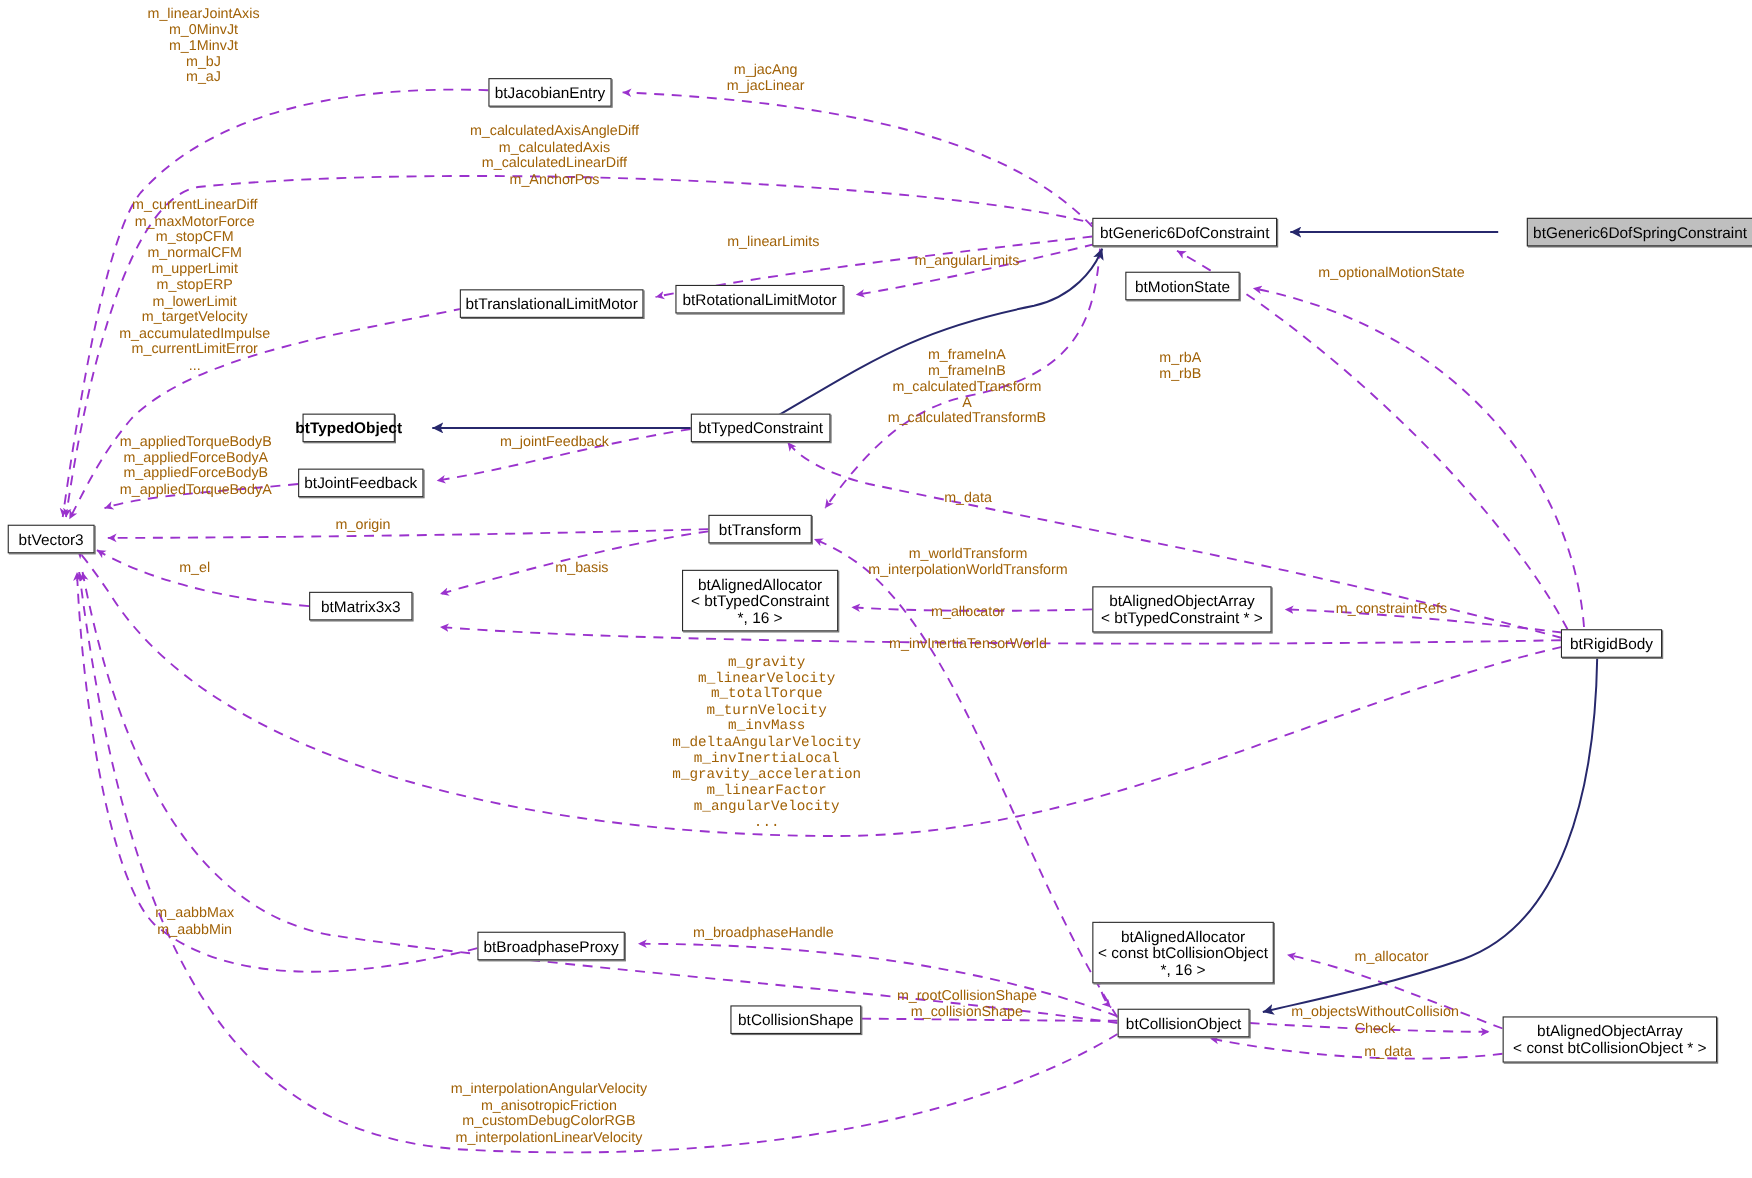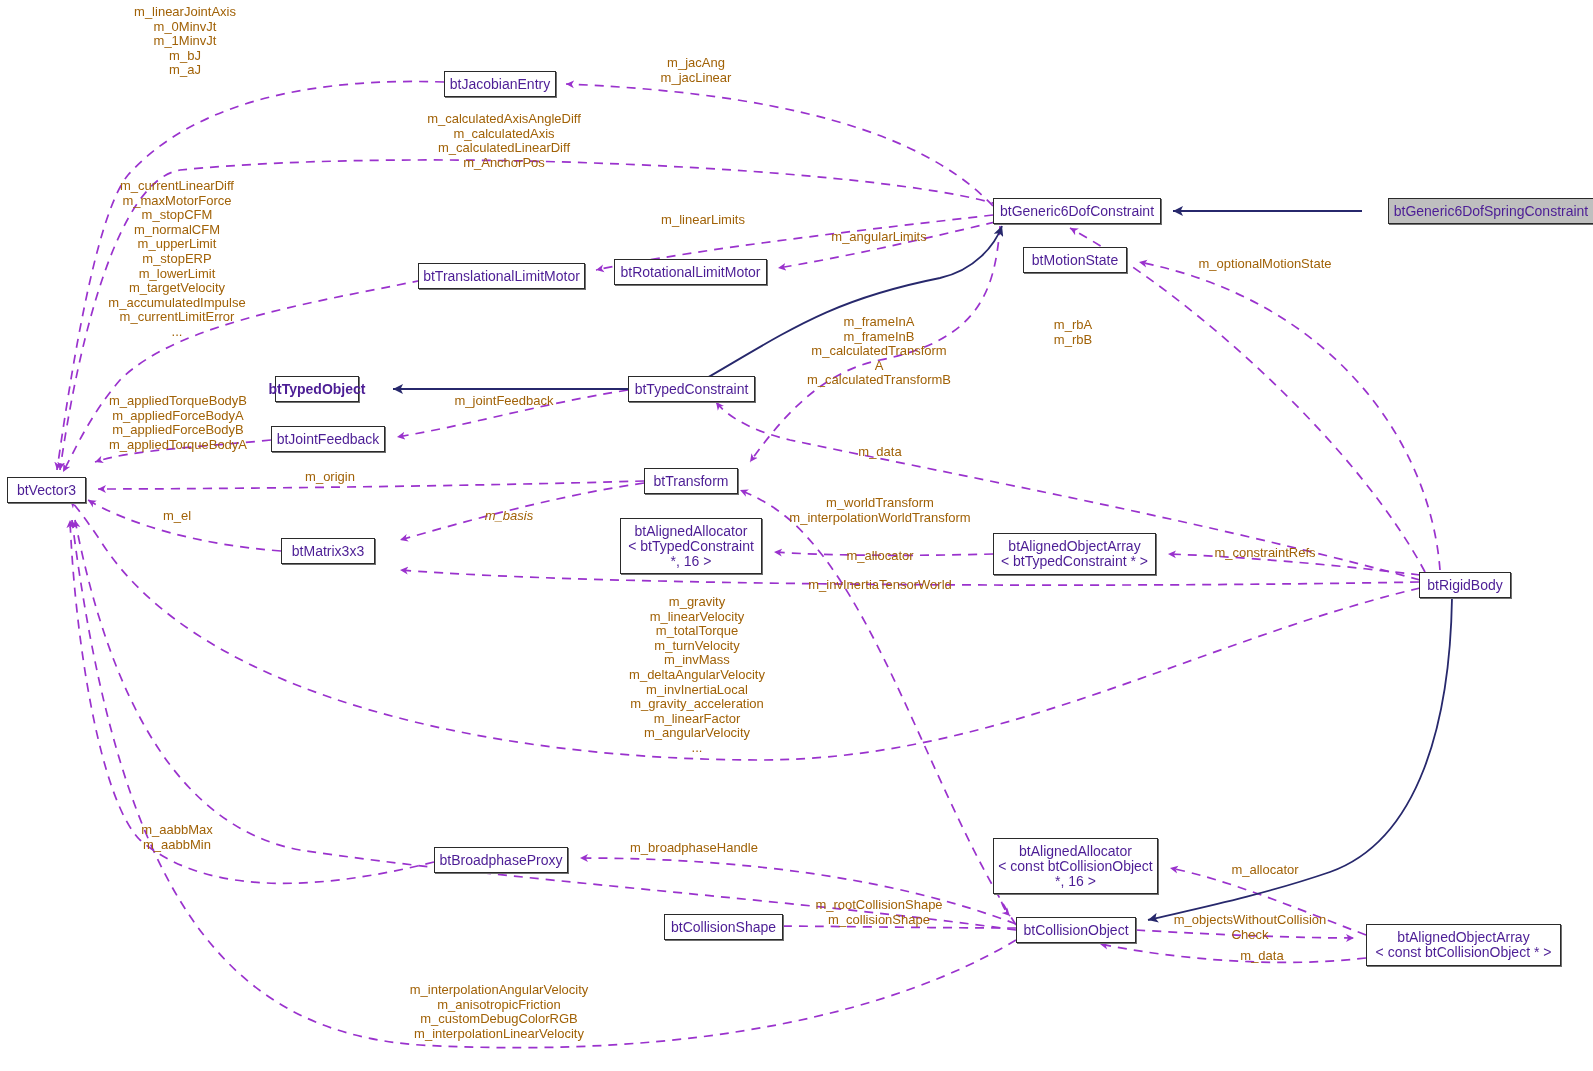--- a/index.html
+++ b/index.html
@@ -20,21 +20,21 @@
     left: 0;
     top: 0;
     width: 1593px;
     height: 1071px;
   }
   .node {
     position: absolute;
     box-sizing: border-box;
     border: 1px solid #2a2a2a;
     background: #ffffff;
-    color: #4c1d95;
+    color: #000000;
     font-size: 14px;
     line-height: 15px;
     text-align: center;
     display: flex;
     align-items: center;
     justify-content: center;
     white-space: pre;
     box-shadow: 1px 1px 0 0 #707070;
     z-index: 5;
   }
@@ -214,21 +214,21 @@
 m_upperLimit
 m_stopERP
 m_lowerLimit
 m_targetVelocity
 m_accumulatedImpulse
 m_currentLimitError
 ...</div>
 
   <div class="edge-label c" style="left:703px;top:213px;">m_linearLimits</div>
 
-  <div class="edge-label c" style="left:1265px;top:241px;margin-top:16px;">m_optionalMotionState</div>
+  <div class="edge-label c" style="left:1265px;top:241px;">m_optionalMotionState</div>
 
   <div class="edge-label c" style="left:879px;top:230px;">m_angularLimits</div>
 
   <div class="edge-label c" style="left:879px;top:315px;">m_frameInA
 m_frameInB
 m_calculatedTransform
 A
 m_calculatedTransformB</div>
 
   <div class="edge-label c" style="left:1073px;top:318px;">m_rbA
@@ -243,29 +243,29 @@
 
   <div class="edge-label c" style="left:880px;top:445px;">m_data</div>
 
   <div class="edge-label c" style="left:330px;top:470px;">m_origin</div>
 
   <div class="edge-label c" style="left:880px;top:496px;">m_worldTransform
 m_interpolationWorldTransform</div>
 
   <div class="edge-label c" style="left:177px;top:509px;">m_el</div>
 
-  <div class="edge-label c" style="left:509px;top:509px;font-style:italic;">m_basis</div>
+  <div class="edge-label c" style="left:529px;top:509px;">m_basis</div>
 
   <div class="edge-label c" style="left:880px;top:549px;">m_allocator</div>
 
   <div class="edge-label c" style="left:1265px;top:546px;">m_constraintRefs</div>
 
   <div class="edge-label c" style="left:880px;top:578px;">m_invInertiaTensorWorld</div>
 
-  <div class="edge-label c" style="left:697px;top:595px;">m_gravity
+  <div class="edge-label c" style="left:697px;top:595px;font-family:Liberation Mono, monospace;">m_gravity
 m_linearVelocity
 m_totalTorque
 m_turnVelocity
 m_invMass
 m_deltaAngularVelocity
 m_invInertiaLocal
 m_gravity_acceleration
 m_linearFactor
 m_angularVelocity
 ...</div>

